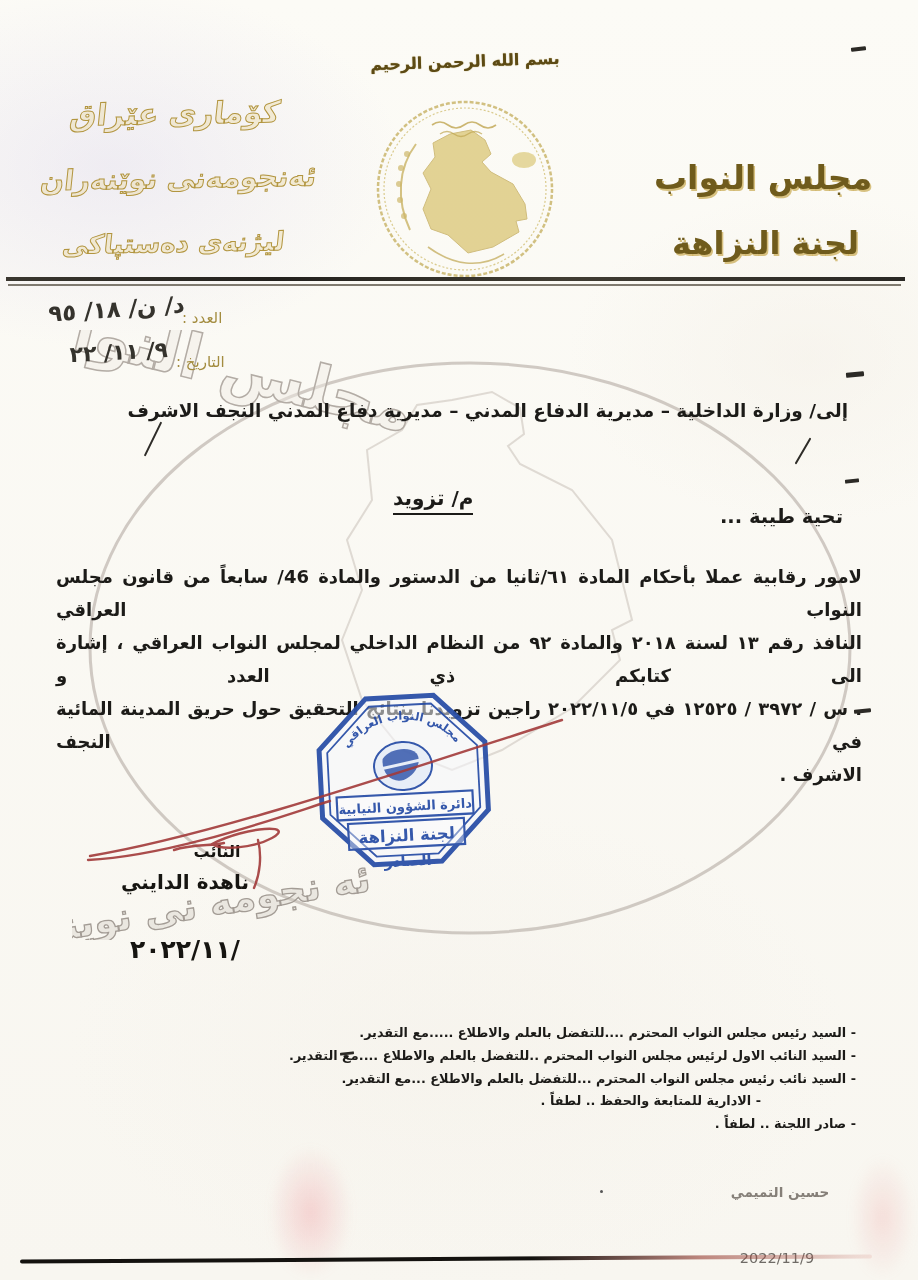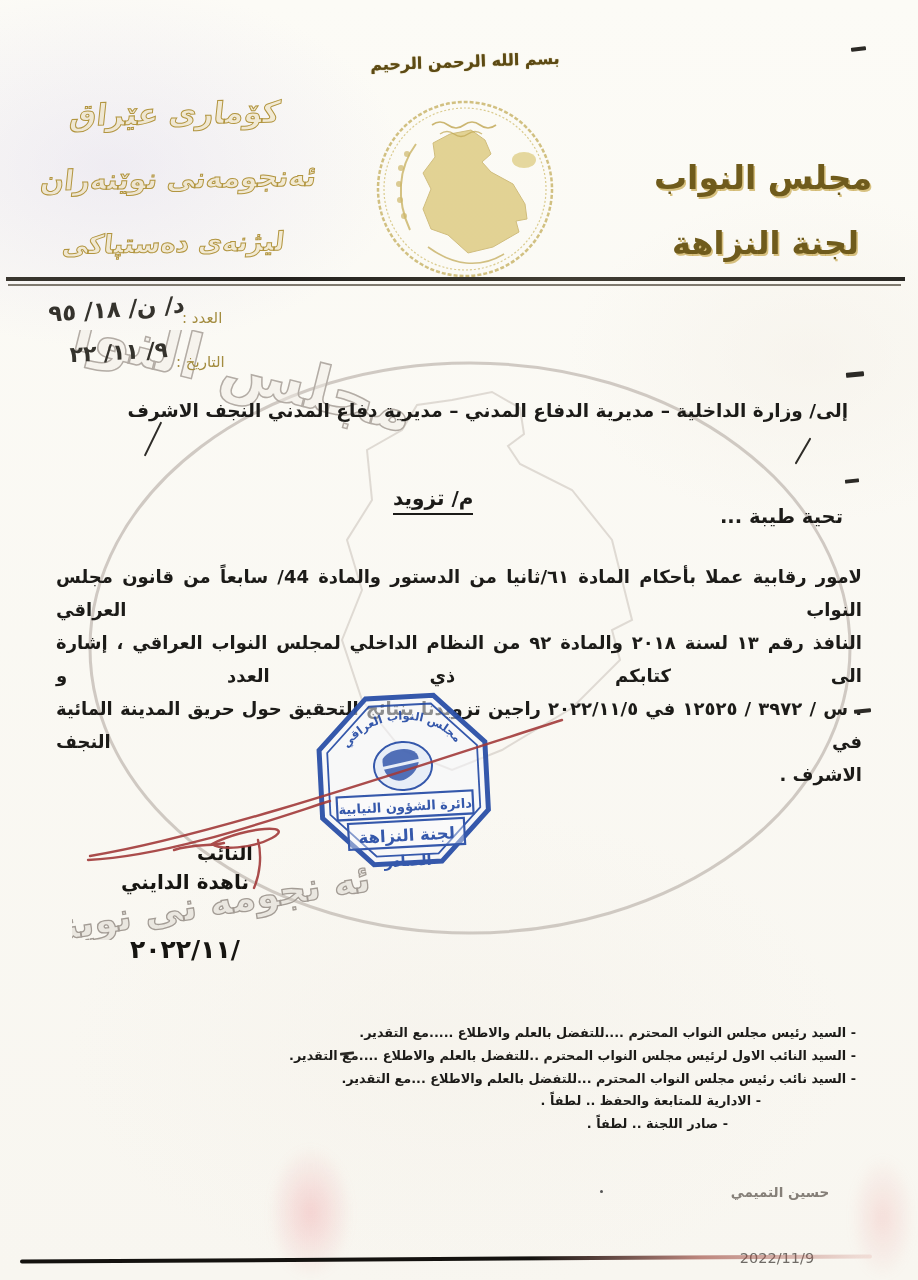--- a/index.html
+++ b/index.html
@@ -83,21 +83,21 @@
   <div class="abs goldlbl rtl nowrap" style="left:176px;top:353px;font-size:15px;z-index:3">التاريخ :</div>
   <div class="abs hand rtl nowrap" style="left:16px;top:341px;width:152px;font-size:22px;transform:rotate(-3deg) skewX(-3deg);z-index:3">٩/ ١١/ ٢٢</div>
 
   <div class="abs rtl b nowrap" style="right:70px;top:400px;font-size:18.5px;z-index:3">إلى/ وزارة الداخلية –  مديرية الدفاع المدني – مديرية دفاع المدني النجف الاشرف</div>
 
   <div class="abs rtl b" style="left:393px;top:486px;font-size:20px;border-bottom:2.5px solid #1c1b18;padding-bottom:3px;z-index:3">م/ تزويد</div>
 
   <div class="abs rtl b nowrap" style="right:75px;top:505px;font-size:19.5px;z-index:3">تحية طيبة ...</div>
 
   <div class="abs rtl" style="right:56px;top:560px;width:806px;z-index:3">
-    <div class="bodyline just">لامور رقابية عملا بأحكام المادة ٦١/ثانيا من الدستور والمادة 44/ سابعاً من قانون مجلس النواب العراقي</div>
+    <div class="bodyline just">لامور رقابية عملا بأحكام المادة ٦١/ثانيا من الدستور والمادة 46/ سابعاً من قانون مجلس النواب العراقي</div>
     <div class="bodyline just">النافذ رقم ١٣ لسنة ٢٠١٨ والمادة ٩٢ من النظام الداخلي لمجلس النواب العراقي ، إشارة الى كتابكم ذي العدد و</div>
     <div class="bodyline just">. س / ٣٩٧٢ / ١٢٥٢٥ في ٢٠٢٢/١١/٥ راجين تزويدنا  بنتائج التحقيق حول حريق المدينة المائية في النجف</div>
     <div class="bodyline" style="text-align:right">الاشرف .</div>
   </div>
 
 
   <svg class="abs" style="left:296px;top:690px;z-index:4;transform:rotate(-3deg);opacity:.95" width="216" height="190" viewBox="0 0 216 190">
     <polygon points="191,124 142,173 74,173 25,124 25,56 74,7 142,7 191,56" fill="rgba(245,248,253,.55)" stroke="#2b50a8" stroke-width="5"></polygon>
     <polygon points="183,121 139,165 77,165 33,121 33,59 77,15 139,15 183,59" fill="none" stroke="#2b50a8" stroke-width="1.8"></polygon>
     <defs>
@@ -119,30 +119,30 @@
   <svg class="abs" style="left:62px;top:698px;z-index:7" width="520" height="200" viewBox="0 0 520 200">
     <g fill="none" stroke="#a23a3a" stroke-width="2.4" opacity=".9" stroke-linecap="round">
       <path d="M28,158 C150,138 350,70 500,22"></path>
       <path d="M26,162 C110,158 220,118 268,103"></path>
       <path d="M150,146 C185,128 235,126 210,140 C190,151 158,152 150,146"></path>
       <path d="M196,142 C200,158 198,176 192,190"></path>
       <path d="M112,152 C130,146 152,148 162,145"></path>
     </g>
   </svg>
 
-  <div class="abs sig nowrap" style="left:185px;top:842px;width:80px;font-size:19px;z-index:6">النائب</div>
+  <div class="abs sig nowrap" style="left:177px;top:842px;width:80px;font-size:16px;z-index:6">النائب</div>
   <div class="abs sig nowrap" style="left:105px;top:870px;width:160px;font-size:20px;z-index:6">ناهدة الدايني</div>
   <div class="abs sig ltr nowrap" style="left:120px;top:935px;width:130px;font-size:25px;z-index:6">٢٠٢٢/١١/</div>
 
   <div class="abs rtl copies" style="right:62px;top:1022px;width:575px;z-index:3">
     <div>- السيد رئيس مجلس النواب المحترم ....للتفضل بالعلم والاطلاع .....مع التقدير.</div>
     <div>- السيد النائب الاول لرئيس مجلس النواب المحترم ..للتفضل بالعلم والاطلاع ....مع التقدير.</div>
     <div>- السيد نائب رئيس مجلس النواب المحترم ...للتفضل بالعلم والاطلاع ...مع التقدير.</div>
     <div style="margin-right:95px">- الادارية للمتابعة والحفظ .. لطفاً .</div>
-    <div style="margin-right:128px">- صادر اللجنة .. لطفاً .</div>
+    <div style="">- صادر اللجنة .. لطفاً .</div>
   </div>
   <div class="abs dash" style="left:340px;top:1052px;width:14px;height:3px;z-index:3"></div>
 
   <div class="abs footer-gray b nowrap" style="left:725px;top:1184px;width:110px;font-size:13.5px;z-index:3">حسين التميمي</div>
   <div class="abs footer-gray ltr nowrap" style="left:722px;top:1250px;width:110px;font-size:14.5px;color:#6f6b66;z-index:3">2022/11/9</div>
 
   <div class="abs" style="left:20px;top:1257px;width:852px;height:4px;border-radius:2px;z-index:3;transform:rotate(-0.35deg);
        background:linear-gradient(90deg,#14120f,#14120f 60%,rgba(150,60,50,.6) 80%,rgba(220,150,140,.2))"></div>
 
   <div class="abs smudge" style="left:268px;top:1145px;width:85px;height:135px;z-index:2;filter:blur(4px);

